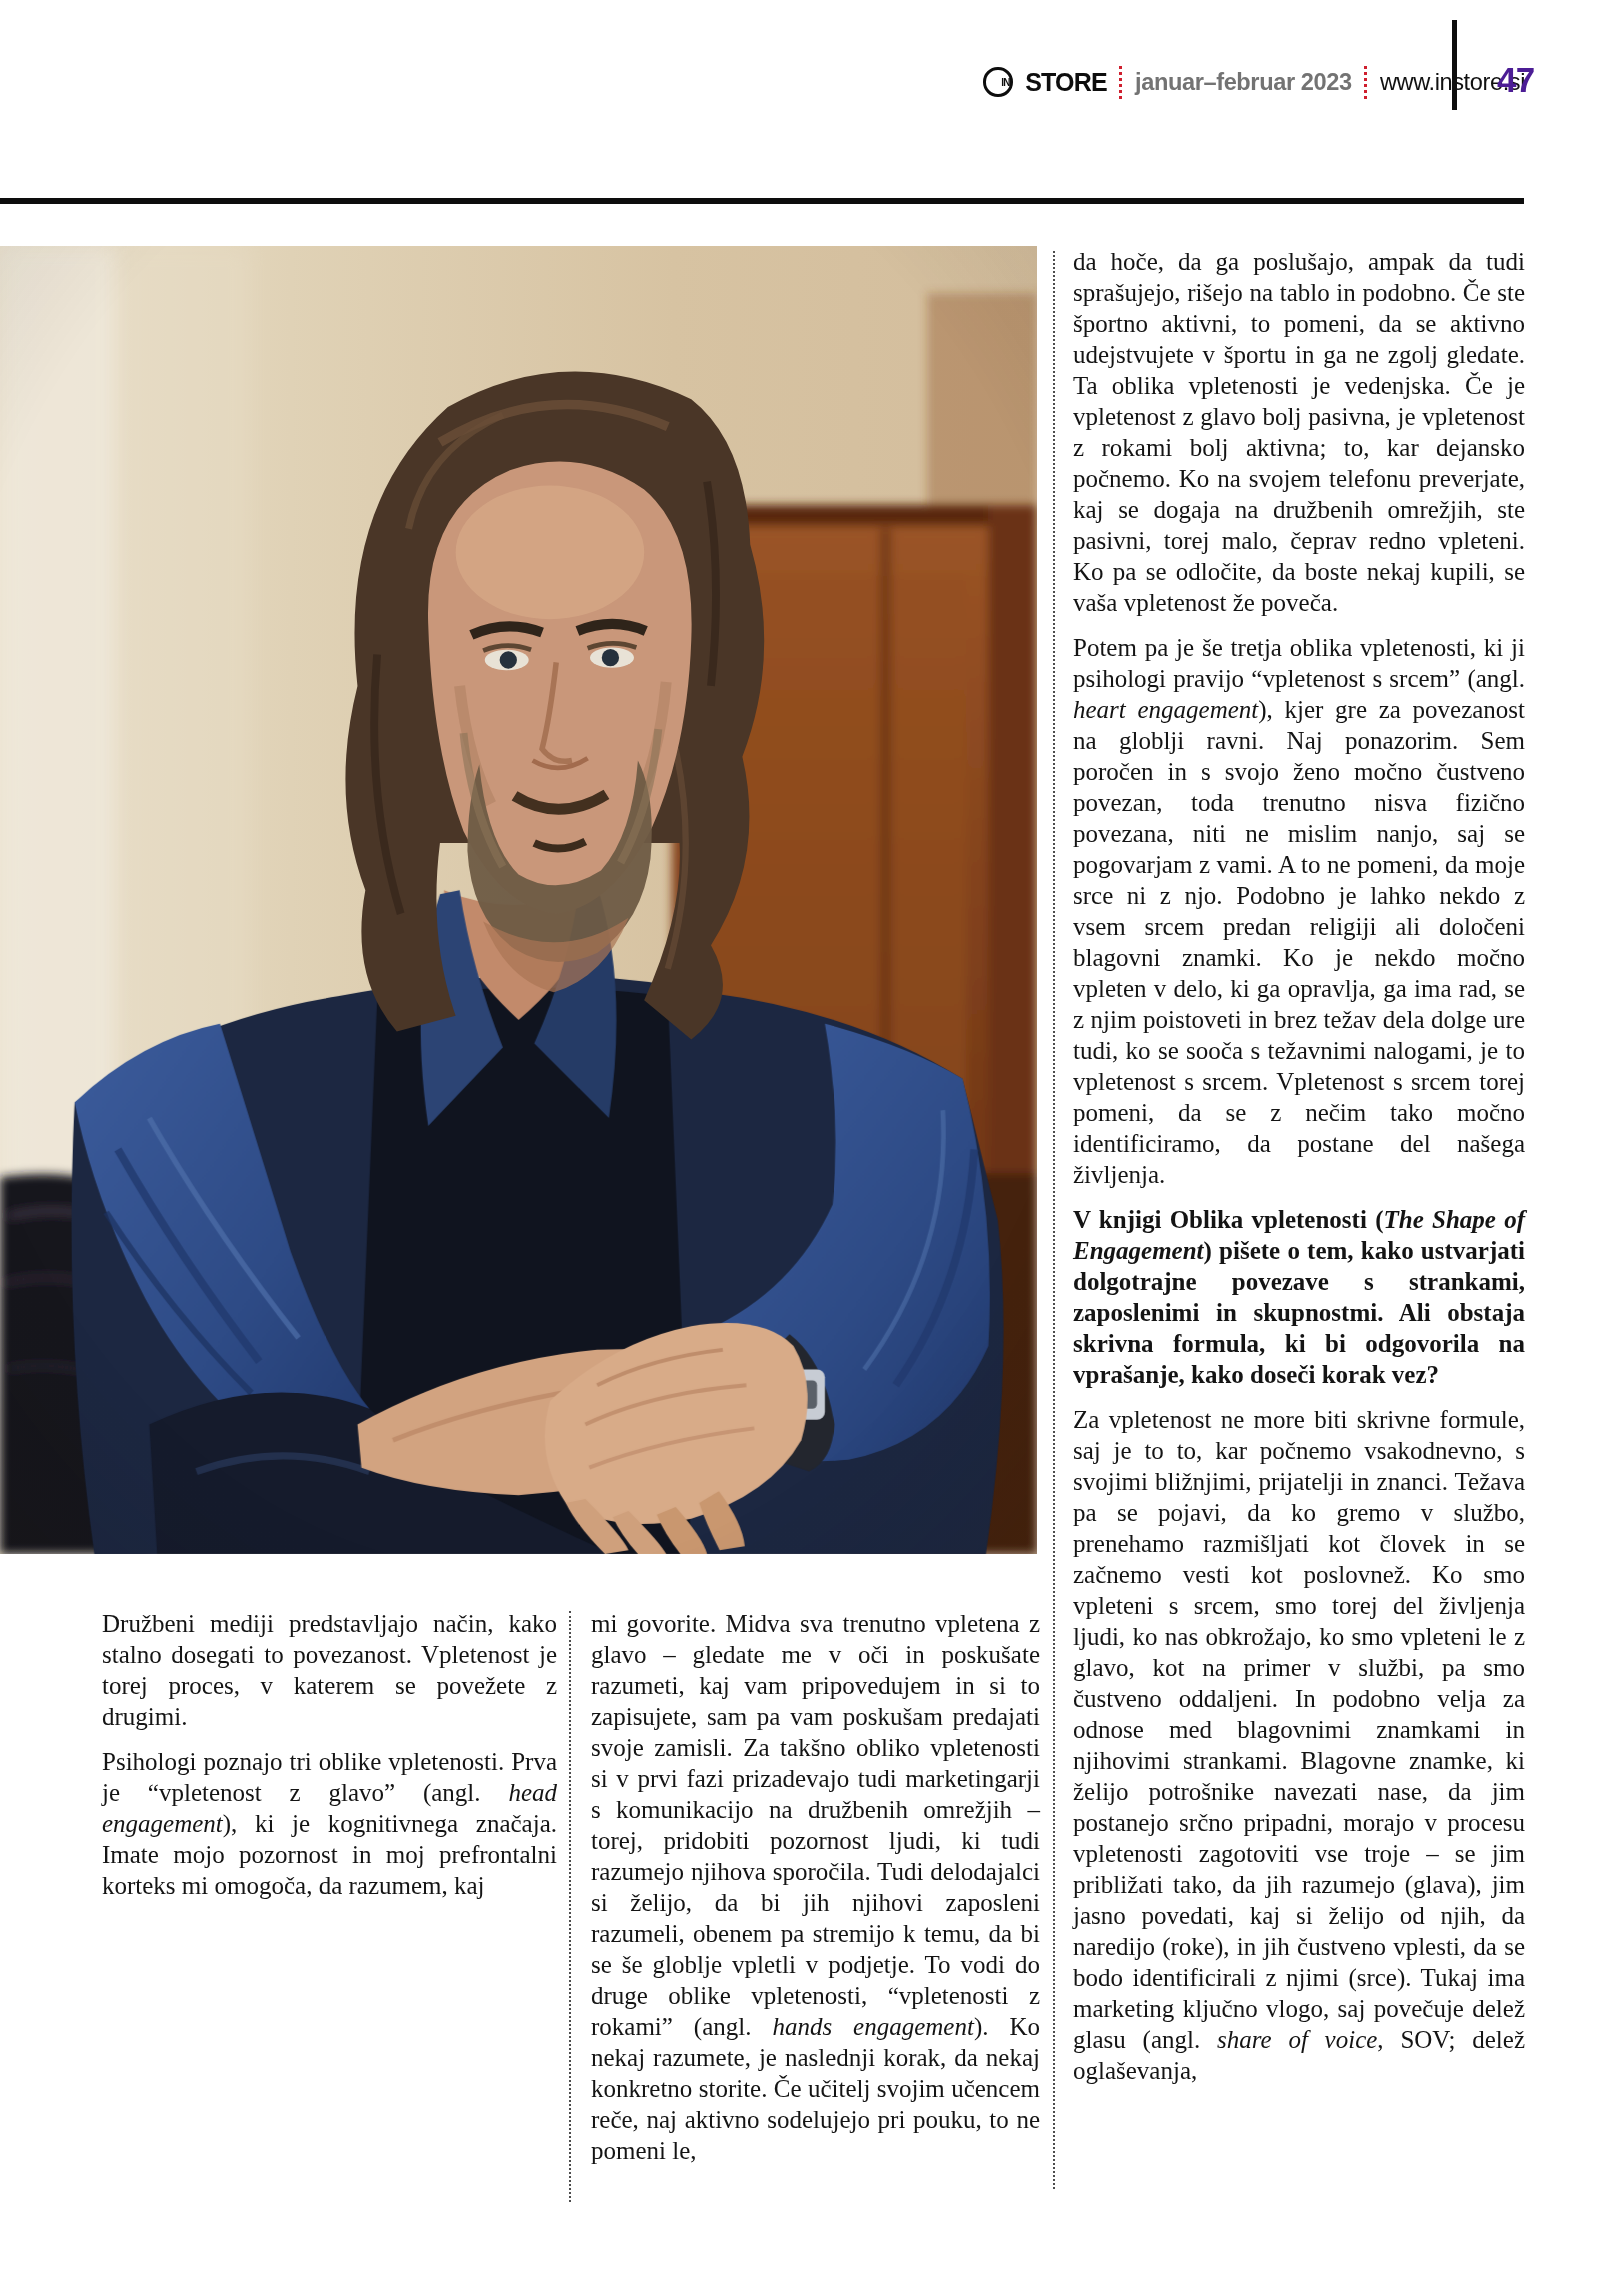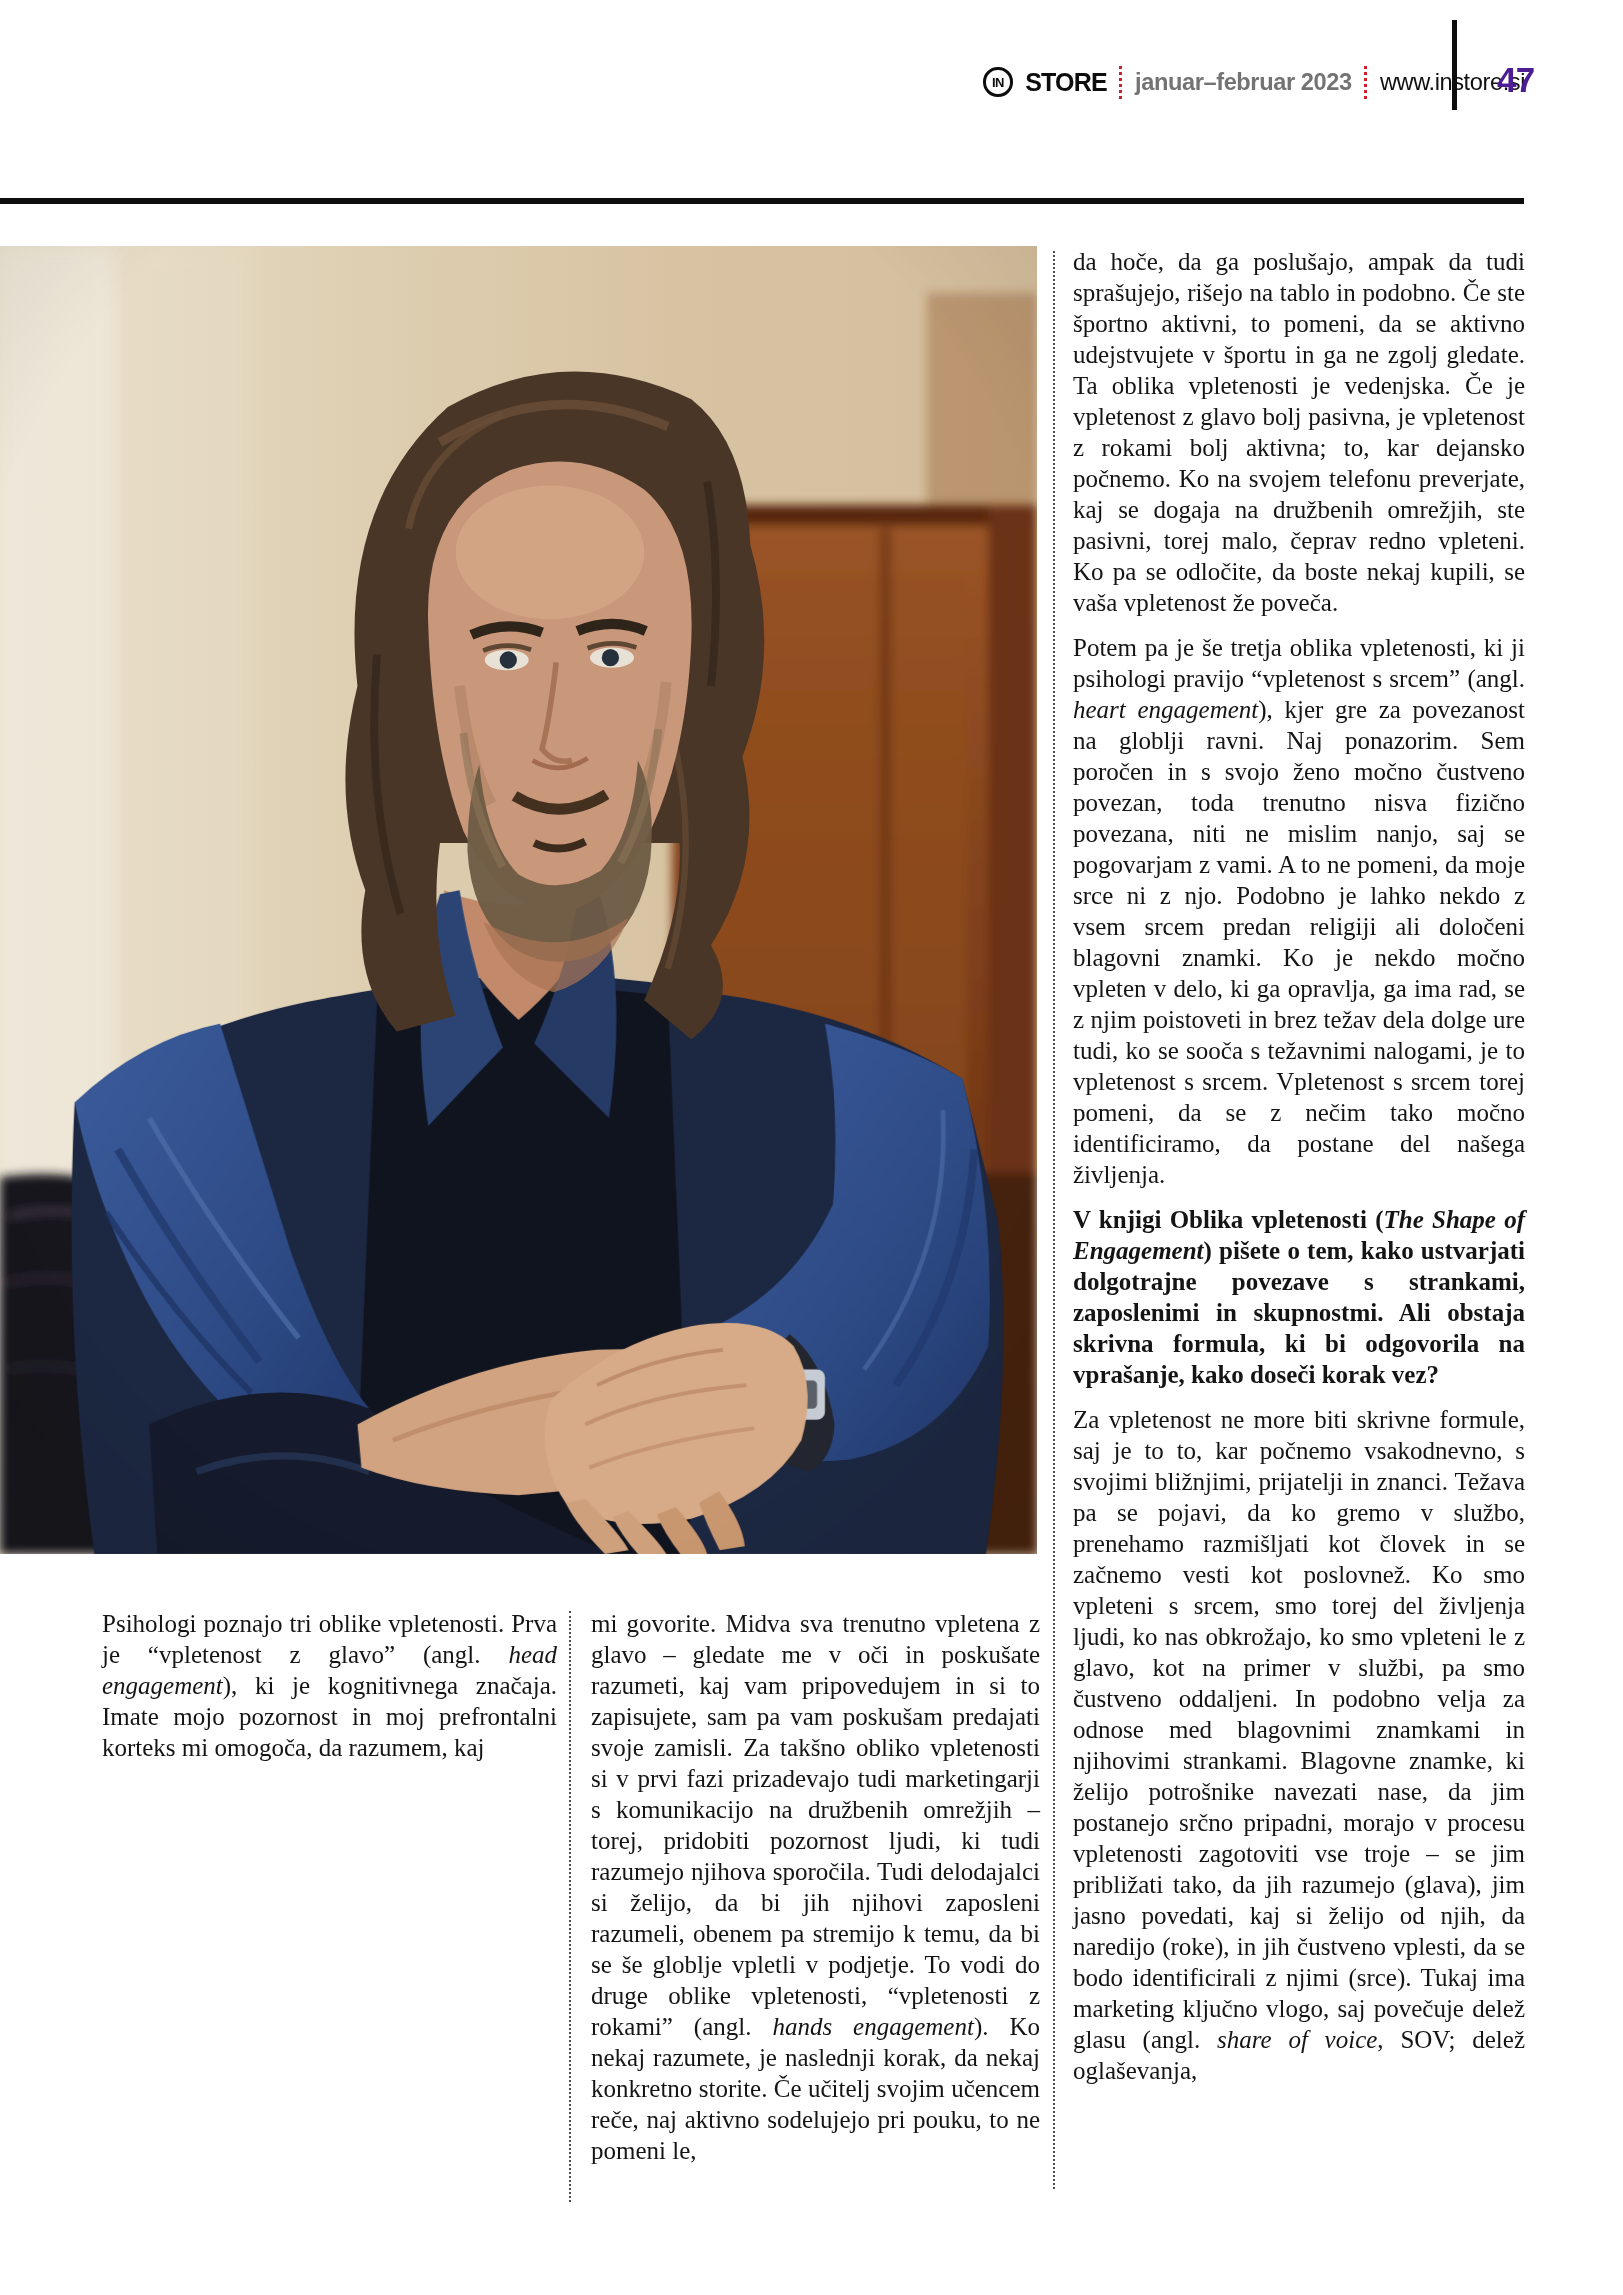--- a/index.html
+++ b/index.html
@@ -13,22 +13,22 @@
   }
   
   .masthead{
     position:absolute;left:983px;top:63px;height:38px;
     display:flex;align-items:center;gap:12.6px;
     font-family:"Liberation Sans", sans-serif;
     white-space:nowrap;
   }
   .logo-circle{
     width:23.6px;height:23.6px;border:3.1px solid #0d0d0d;border-radius:50%;
-    display:flex;align-items:center;justify-content:center;
-    font-size:13px;font-weight:700;letter-spacing:-0.8px;color:#0d0d0d;
+    display:flex;align-items:center;justify-content:flex-end;
+    font-size:10px;font-weight:700;letter-spacing:-0.8px;color:#0d0d0d;
   }
   .logo-store{font-size:25px;font-weight:700;letter-spacing:-0.8px;color:#0d0d0d;}
   .mast-issue{font-size:23.6px;font-weight:700;letter-spacing:-0.4px;color:#737373;}
   .mast-site{font-size:23.6px;font-weight:400;letter-spacing:-0.4px;color:#111;}
   .red-dots{
     width:0;height:33px;
     border-left:3.1px dotted #cf1f2e;
   }
   .header-bar{
     position:absolute;left:1452px;top:20.4px;width:4.7px;height:90px;background:#0d0d0d;
@@ -223,20 +223,21 @@
       <path d="M615,860 Q710,915 800,855 Q770,930 705,950 Q645,935 615,860 Z" fill="#a97554" opacity="0.7"></path>
     </g>
 
     <rect x="0" y="0" width="1320" height="1665" fill="url(#vign)"></rect>
   </svg>
 
   <div class="col-sep sep-right"></div>
   <div class="col-sep sep-left"></div>
 
   <div class="col col-left">
+      <p><span>Družbeni mediji predstavljajo način, kako stalno dosegati to povezanost. Vpletenost je torej proces, v katerem se povežete z drugimi.</span></p>
       <p><span>Psihologi poznajo tri oblike vpletenosti. Prva je “vpletenost z glavo” (angl. </span><span class="i">head engagement</span><span>), ki je kognitivnega značaja. Imate mojo pozornost in moj prefrontalni korteks mi omogoča, da razumem, kaj</span></p>
     </div>
   <div class="col col-mid">
       <p><span>mi govorite. Midva sva trenutno vpletena z glavo – gledate me v oči in poskušate razumeti, kaj vam pripovedujem in si to zapisujete, sam pa vam poskušam predajati svoje zamisli. Za takšno obliko vpletenosti si v prvi fazi prizadevajo tudi marketingarji s komunikacijo na družbenih omrežjih – torej, pridobiti pozornost ljudi, ki tudi razumejo njihova sporočila. Tudi delodajalci si želijo, da bi jih njihovi zaposleni razumeli, obenem pa stremijo k temu, da bi se še globlje vpletli v podjetje. To vodi do druge oblike vpletenosti, “vpletenosti z rokami” (angl. </span><span class="i">hands engagement</span><span>). Ko nekaj razumete, je naslednji korak, da nekaj konkretno storite. Če učitelj svojim učencem reče, naj aktivno sodelujejo pri pouku, to ne pomeni le,</span></p>
     </div>
   <div class="col col-right">
       <p><span>da hoče, da ga poslušajo, ampak da tudi sprašujejo, rišejo na tablo in podobno. Če ste športno aktivni, to pomeni, da se aktivno udejstvujete v športu in ga ne zgolj gledate. Ta oblika vpletenosti je vedenjska. Če je vpletenost z glavo bolj pasivna, je vpletenost z rokami bolj aktivna; to, kar dejansko počnemo. Ko na svojem telefonu preverjate, kaj se dogaja na družbenih omrežjih, ste pasivni, torej malo, čeprav redno vpleteni. Ko pa se odločite, da boste nekaj kupili, se vaša vpletenost že poveča.</span></p>
       <p><span>Potem pa je še tretja oblika vpletenosti, ki ji psihologi pravijo “vpletenost s srcem” (angl. </span><span class="i">heart engagement</span><span>), kjer gre za povezanost na globlji ravni. Naj ponazorim. Sem poročen in s svojo ženo močno čustveno povezan, toda trenutno nisva fizično povezana, niti ne mislim nanjo, saj se pogovarjam z vami. A to ne pomeni, da moje srce ni z njo. Podobno je lahko nekdo z vsem srcem predan religiji ali določeni blagovni znamki. Ko je nekdo močno vpleten v delo, ki ga opravlja, ga ima rad, se z njim poistoveti in brez težav dela dolge ure tudi, ko se sooča s težavnimi nalogami, je to vpletenost s srcem. Vpletenost s srcem torej pomeni, da se z nečim tako močno identificiramo, da postane del našega življenja.</span></p>
       <p class="bold"><span class="b">V knjigi Oblika vpletenosti (</span><span class="bi">The Shape of Engagement</span><span class="b">) pišete o tem, kako ustvarjati dolgotrajne povezave s strankami, zaposlenimi in skupnostmi. Ali obstaja skrivna formula, ki bi odgovorila na vprašanje, kako doseči korak vez?</span></p>
       <p><span>Za vpletenost ne more biti skrivne formule, saj je to to, kar počnemo vsakodnevno, s svojimi bližnjimi, prijatelji in znanci. Težava pa se pojavi, da ko gremo v službo, prenehamo razmišljati kot človek in se začnemo vesti kot poslovnež. Ko smo vpleteni s srcem, smo torej del življenja ljudi, ko nas obkrožajo, ko smo vpleteni le z glavo, kot na primer v službi, pa smo čustveno oddaljeni. In podobno velja za odnose med blagovnimi znamkami in njihovimi strankami. Blagovne znamke, ki želijo potrošnike navezati nase, da jim postanejo srčno pripadni, morajo v procesu vpletenosti zagotoviti vse troje – se jim približati tako, da jih razumejo (glava), jim jasno povedati, kaj si želijo od njih, da naredijo (roke), in jih čustveno vplesti, da se bodo identificirali z njimi (srce). Tukaj ima marketing ključno vlogo, saj povečuje delež glasu (angl. </span><span class="i">share of voice</span><span>, SOV; delež oglaševanja,</span></p>

